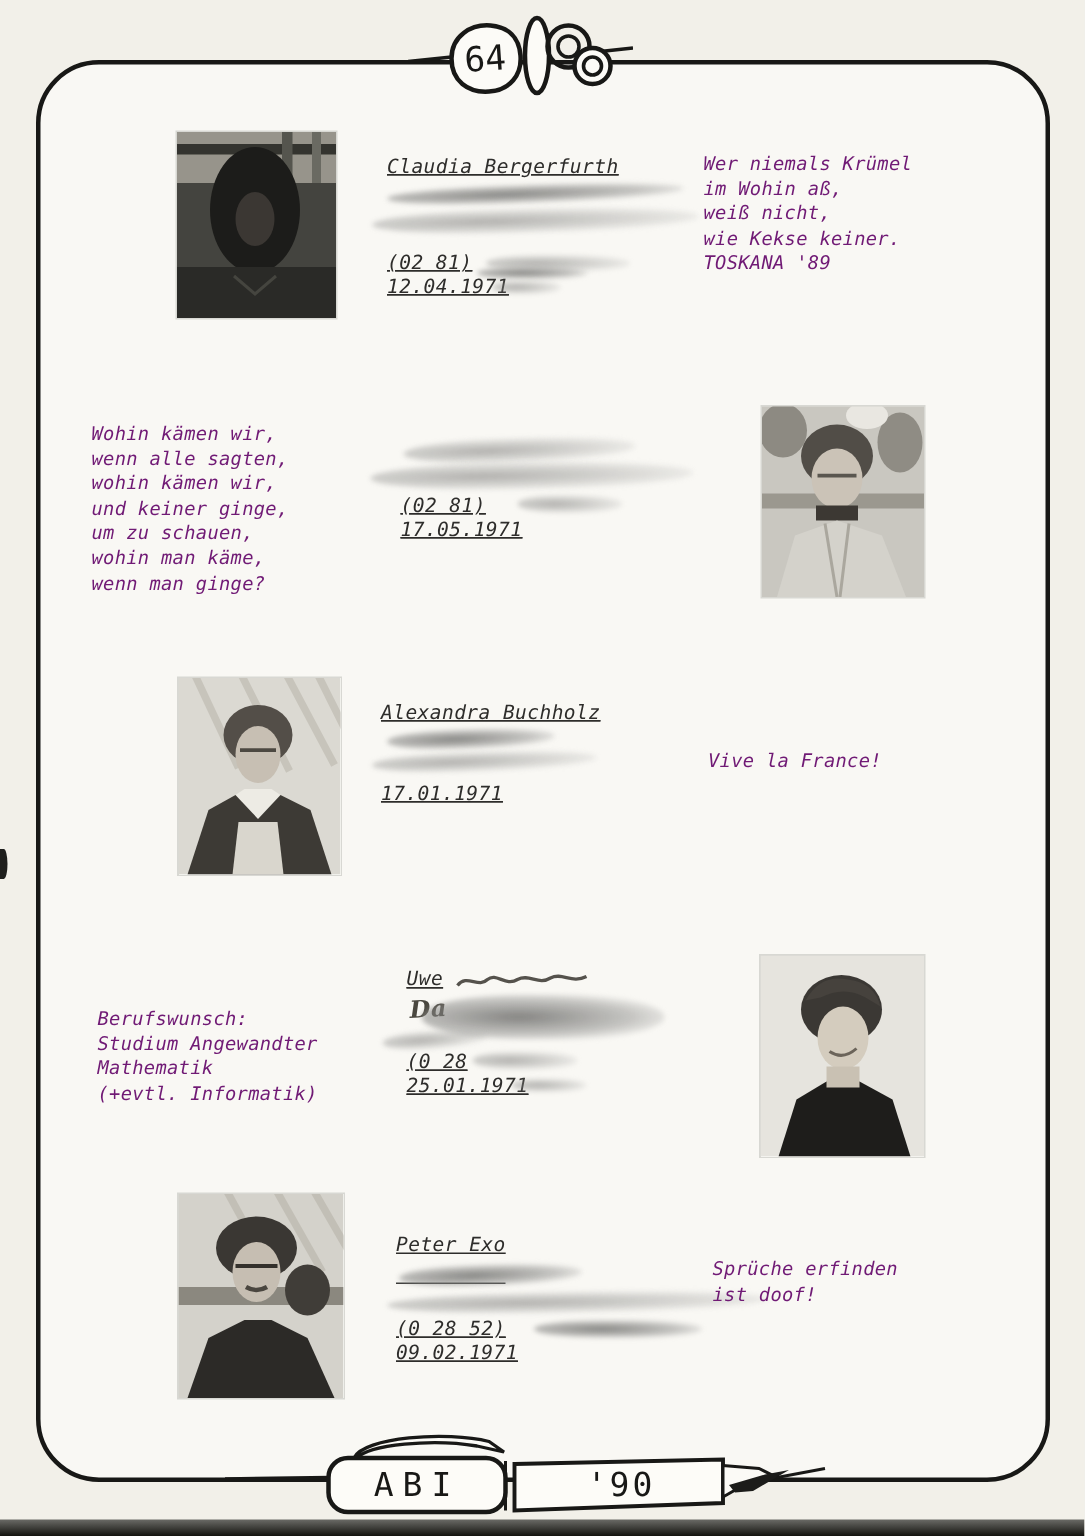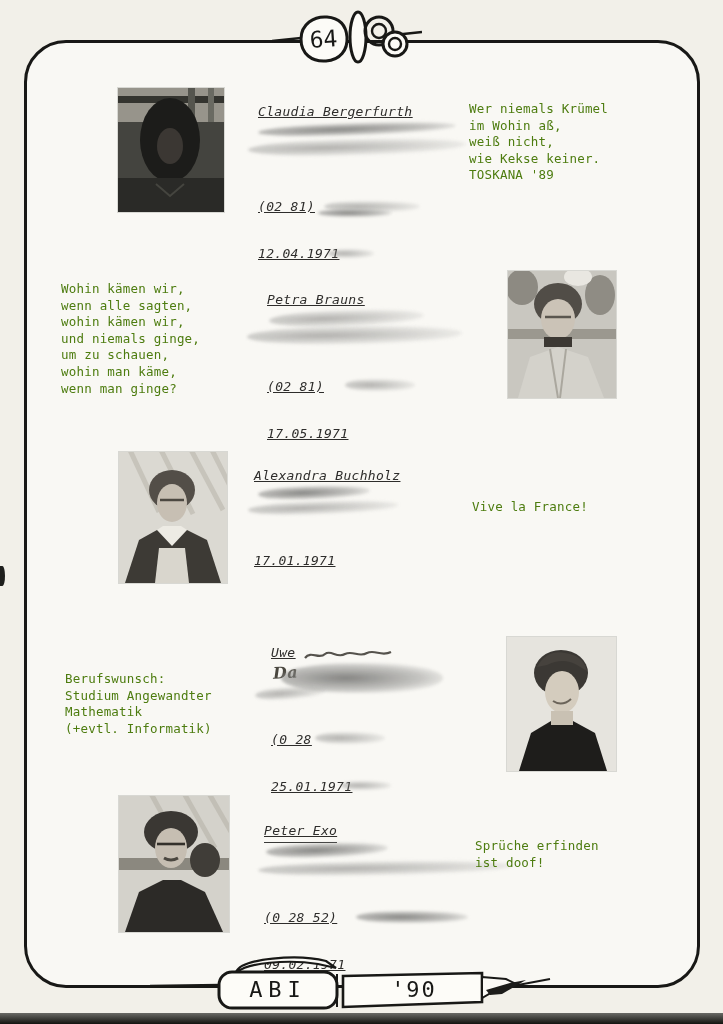--- a/index.html
+++ b/index.html
@@ -7,29 +7,29 @@
   .scan{position:relative;width:723px;height:1024px;background:#f2f0e9;}
   .page-border{position:absolute;left:24px;top:40px;width:676px;height:948px;box-sizing:border-box;
     border:3px solid #181816;border-radius:42px;background:#f9f8f4;}
   .badge{position:absolute;left:272px;top:4px;width:150px;height:64px;}
   .pen{position:absolute;left:150px;top:938px;width:420px;height:76px;}
   .photo{position:absolute;box-shadow:0 0 0 1px rgba(120,118,110,.25);}
   .typed{font-family:"DejaVu Sans Mono",monospace;font-style:italic;font-size:13px;line-height:16px;
     color:#2e2d2b;white-space:nowrap;letter-spacing:.3px;text-decoration:underline;}
   .info{position:absolute;}
   .name-row{position:relative;height:18px;}
-  .underlined{display:inline-block;border-bottom:1.6px solid #3a3a38;padding-bottom:3px;}
+  .underlined{display:inline-block;border-bottom:1.6px solid #3a3a38;padding-bottom:16px;}
   .smudge-area{position:relative;}
-  .row{position:relative;height:16px;margin-top:31px;}
+  .row{position:relative;height:16px;}
   .smudge{position:absolute;border-radius:50%/60%;
     background:radial-gradient(ellipse at 35% 50%, rgba(118,118,116,.55), rgba(158,158,156,.28) 58%, rgba(200,200,198,.12) 78%, transparent 88%);
     filter:blur(1.6px);}
   .smudge.dark{background:radial-gradient(ellipse at 40% 50%, rgba(104,104,102,.8), rgba(146,146,144,.5) 55%, rgba(190,190,188,.2) 76%, transparent 88%);}
-  .quote{position:absolute;font-family:"DejaVu Sans Mono",monospace;font-size:12.5px;
-    line-height:16.6px;color:#4d7c0f;letter-spacing:.2px;white-space:nowrap;}
+  .quote{position:absolute;font-family:"DejaVu Sans Mono",monospace;font-style:italic;font-size:12.5px;
+    line-height:16.6px;color:#701a75;letter-spacing:.2px;white-space:nowrap;}
   .hand-fragment{position:absolute;left:2px;top:0;font-family:"DejaVu Serif",serif;font-style:italic;
     font-weight:bold;font-size:16px;color:#4a473f;transform:rotate(-3deg);}
   .scribble{vertical-align:middle;margin-left:6px;filter:blur(.5px);}
   .edge-mark{position:absolute;left:0;top:566px;width:5px;height:20px;background:#1f1f1d;border-radius:0 50% 50% 0;}
   .scan-strip{position:absolute;left:0;top:1013px;width:723px;height:11px;
     background:linear-gradient(to bottom,#6a6a66,#13130f);}
   svg text{font-family:"DejaVu Sans Mono",monospace;fill:#181816;}
 </style>
 </head>
 <body>
@@ -82,27 +82,26 @@
     <div>im Wohin aß,</div>
     <div>weiß nicht,</div>
     <div>wie Kekse keiner.</div>
     <div>TOSKANA '89</div>
   </div>
 
   <div class="quote" style="left:61px;top:281px">
     <div>Wohin kämen wir,</div>
     <div>wenn alle sagten,</div>
     <div>wohin kämen wir,</div>
-    <div>und niemals ginge,</div>
+    <div>und keiner ginge,</div>
     <div>um zu schauen,</div>
     <div>wohin man käme,</div>
     <div>wenn man ginge?</div>
   </div>
   <div class="info typed" style="left:267px;top:292px;width:210px">
-    <div class="name-row"><span class="typed">Petra Brauns</span></div>
     <div class="smudge-area" style="height:38px">
       <div class="smudge" style="left:2px;top:0;width:155px;height:16px;transform:rotate(-2deg)"></div>
       <div class="smudge" style="left:-20px;top:16px;width:215px;height:18px;transform:rotate(-1deg)"></div>
     </div>
     <div class="row">
       <span class="typed">(02 81)</span>
       <div class="smudge" style="left:78px;top:0;width:70px;height:12px"></div>
     </div>
     <div class="row">
       <span class="typed">17.05.1971</span>

